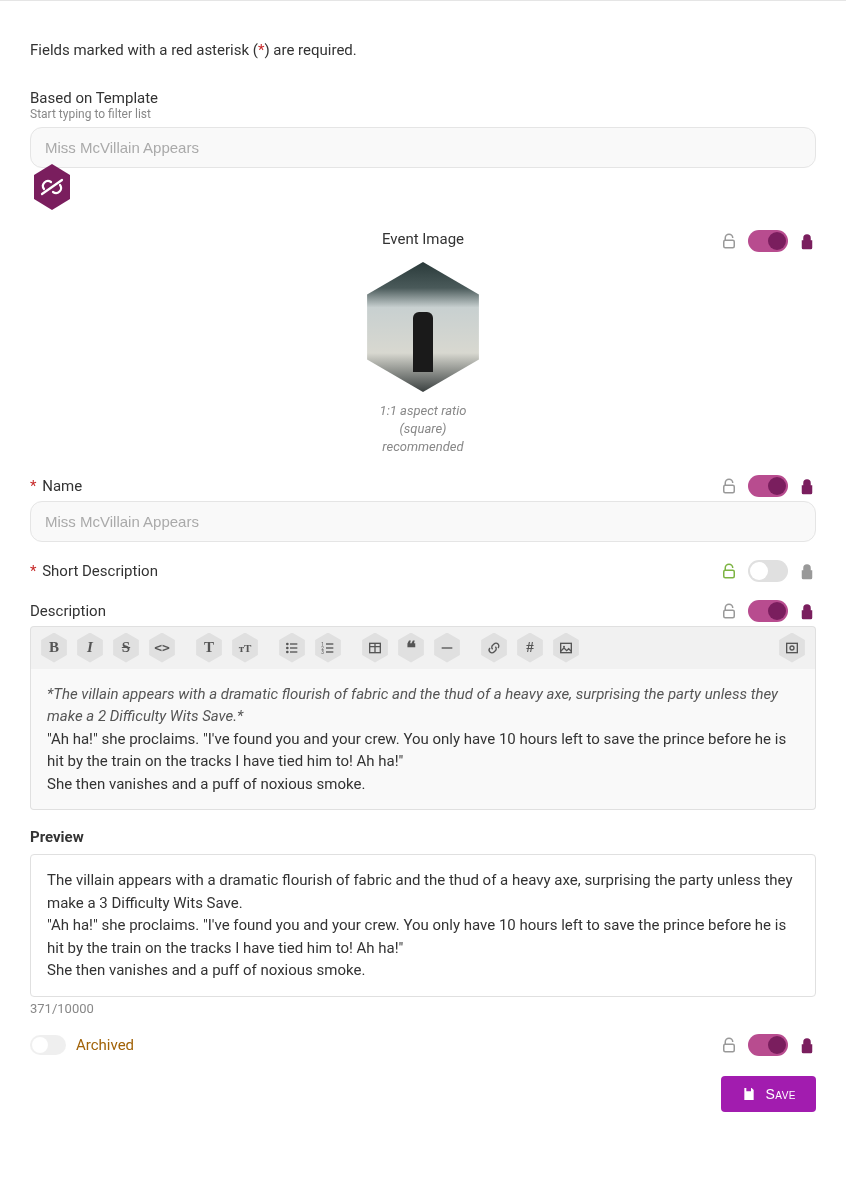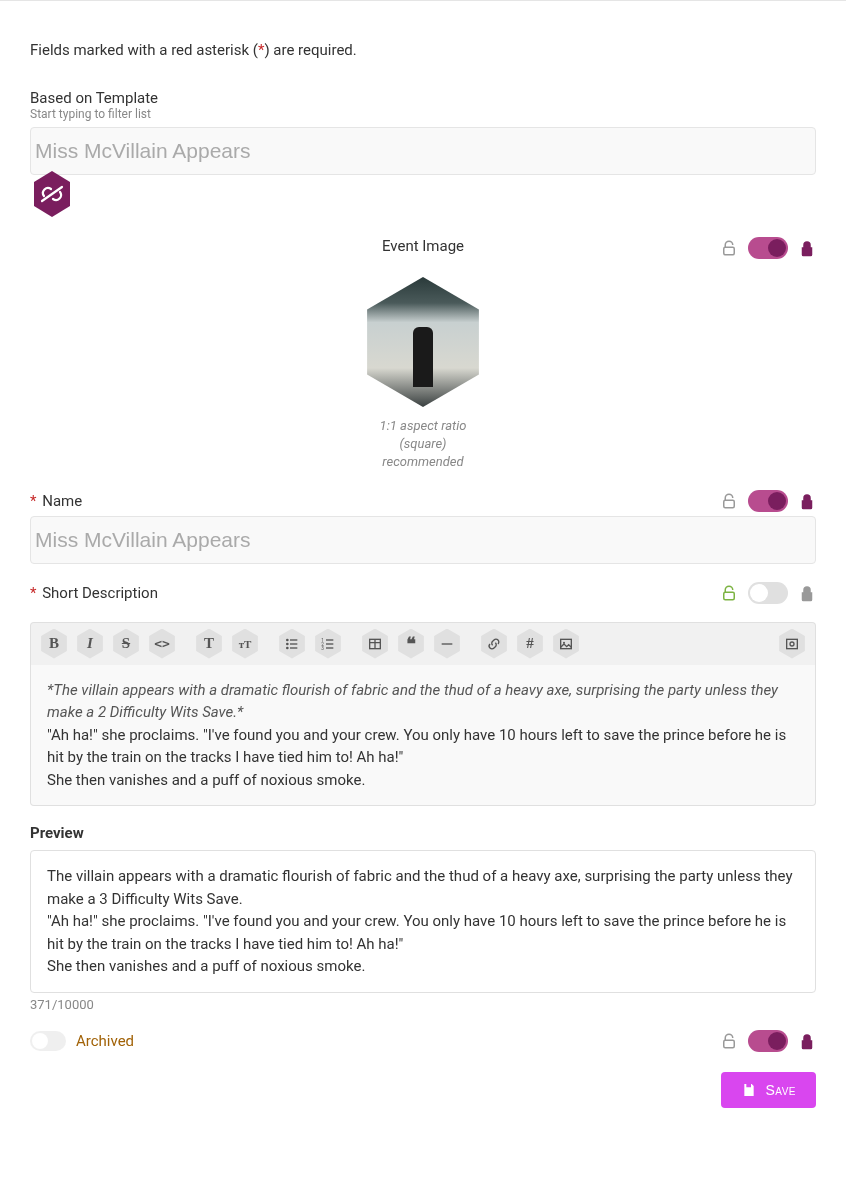--- a/index.html
+++ b/index.html
@@ -5,38 +5,38 @@
 * { box-sizing: border-box; margin: 0; padding: 0; }
 body { font-family: -apple-system, BlinkMacSystemFont, "Segoe UI", Roboto, Arial, sans-serif; font-size: 15px; color: #333; background: #fff; }
 .page { width: 846px; margin: 0 auto; padding: 20px 30px 40px 30px; border-top: 1px solid #e5e5e5; }
 .required-notice { margin: 20px 0 30px 0; font-size: 15px; color: #333; }
 .red-asterisk { color: #c62828; }
 .field-block { margin-bottom: 18px; position: relative; }
 .label-row { display: flex; align-items: center; justify-content: space-between; margin-bottom: 4px; }
 .label { font-size: 15px; color: #333; }
 .label .req { color: #c62828; margin-right: 2px; }
 .sublabel { font-size: 12px; color: #888; margin-bottom: 6px; }
-.input { width: 100%; background: #f9f9f9; border: 1px solid #e5e5e5; border-radius: 4px; padding: 11px 4px; font-size: 21px; color: #333; }
+.input { width: 100%; background: #f9f9f9; border: 1px solid #e5e5e5; border-radius: 12px; padding: 11px 14px; font-size: 15px; color: #333; }
 .input::placeholder { color: #aaa; }
 .input.faded { color: #aaa; }
 .lock-controls { display: flex; align-items: center; gap: 10px; }
 .lock-icon { width: 18px; height: 18px; }
 .lock-open { fill: none; stroke: #999; stroke-width: 2; }
 .lock-open.green { stroke: #7cb342; }
 .lock-closed { fill: #7a1e5e; }
 .lock-closed.grey { fill: #999; }
 .toggle { width: 40px; height: 22px; background: #e0e0e0; border-radius: 11px; position: relative; cursor: pointer; }
 .toggle.on { background: #b84c8f; }
 .toggle .knob { width: 18px; height: 18px; border-radius: 50%; background: #fff; position: absolute; top: 2px; left: 2px; transition: left .1s; }
 .toggle.on .knob { left: 20px; background: #7a1e5e; }
 .toggle.off .knob { left: 2px; background: #fff; }
 .hex-badge { width: 44px; height: 50px; position: relative; cursor: pointer; margin-top: -6px; }
 .hex-badge svg { width: 44px; height: 50px; }
 .event-image-block { text-align: center; position: relative; }
-.event-image-title { font-size: 15px; color: #333; margin-bottom: 22px; }
+.event-image-title { font-size: 15px; color: #333; margin-bottom: 14px; }
 .event-img-hex { width: 130px; height: 130px; margin: 0 auto 10px auto; position: relative; clip-path: polygon(50% 0, 93% 25%, 93% 75%, 50% 100%, 7% 75%, 7% 25%); background: linear-gradient(to bottom, #2a3a3a 0%, #4a5a5a 20%, #c8d0d0 35%, #d8d8d0 70%, #3a4040 100%); display:flex; align-items:center; justify-content:center; }
 .event-img-hex .silhouette { width:20px; height:60px; background:#1a1a1a; margin-top:30px; border-radius:6px 6px 0 0; }
 .aspect-hint { font-size: 13px; font-style: italic; color: #888; line-height: 1.4; }
 .image-row-controls { position: absolute; right: 0; top: 0; }
 .editor-toolbar { background: #f1f1f1; border: 1px solid #e0e0e0; border-bottom: none; border-radius: 4px 4px 0 0; padding: 6px 8px; display: flex; gap: 6px; align-items: center; flex-wrap: wrap; }
 .tb-btn { width: 30px; height: 30px; display: flex; align-items: center; justify-content: center; cursor: pointer; color: #555; background: #e0e0e0; clip-path: polygon(50% 0, 93% 25%, 93% 75%, 50% 100%, 7% 75%, 7% 25%); }
 .tb-btn svg { width: 16px; height: 16px; fill: #555; }
 .tb-btn .txt { font-weight: bold; font-size: 15px; font-family: Georgia, serif; }
 .tb-sep { width: 1px; height: 28px; background: transparent; margin: 0 2px; }
 .tb-right { margin-left: auto; }
@@ -46,21 +46,21 @@
 .preview-box { border: 1px solid #e0e0e0; border-radius: 4px; padding: 14px 16px; font-size: 15px; line-height: 1.5; color: #333; }
 .preview-box .ital { }
 .char-count { text-align: left; font-size: 13px; color: #888; margin-top: 4px; }
 .archived-row { display: flex; align-items: center; justify-content: space-between; margin-top: 8px; }
 .archived-left { display: flex; align-items: center; gap: 10px; }
 .archived-label { color: #a16207; font-size: 15px; }
 .toggle.small { width: 36px; height: 20px; }
 .toggle.small .knob { width: 16px; height: 16px; }
 .toggle.disabled { opacity: .5; }
 .save-row { text-align: right; margin-top: 20px; }
-.save-btn { background: #d946ef; color: #fff; border: none; border-radius: 4px; padding: 10px 20px; font-size: 14px; font-weight: 500; letter-spacing: 0.5px; cursor: pointer; display: inline-flex; align-items: center; gap: 8px; font-variant: small-caps; }
+.save-btn { background: #a21caf; color: #fff; border: none; border-radius: 4px; padding: 10px 20px; font-size: 14px; font-weight: 500; letter-spacing: 0.5px; cursor: pointer; display: inline-flex; align-items: center; gap: 8px; font-variant: small-caps; }
 .save-btn svg { width: 16px; height: 16px; fill: #fff; }
 </style>
 </head>
 <body>
 
 <div class="page">
 
   <div class="required-notice">
     <span>Fields marked with a red asterisk (</span><span class="red-asterisk">*</span><span>) are required.</span>
   </div>
@@ -136,20 +136,35 @@
             <div class="knob"></div>
           </div>
         <svg class="lock-icon" viewBox="0 0 24 24">
             <path class="lock-closed grey" d="M7 11 V8 a5 5 0 0 1 10 0 V11 M5 11 h14 v10 a2 2 0 0 1 -2 2 h-10 a2 2 0 0 1 -2 -2 z"></path>
           </svg>
       </div>
     </div>
   </div>
 
   <div class="field-block">
+    <div class="label-row">
+      <div class="label">Description</div>
+      <div class="lock-controls">
+        <svg class="lock-icon" viewBox="0 0 24 24">
+            <path class="lock-open" d="M7 11 V8 a5 5 0 0 1 10 0" fill="none"></path>
+            <rect class="lock-open" x="5" y="11" width="14" height="10" rx="2" fill="none"></rect>
+          </svg>
+        <div class="toggle on">
+            <div class="knob"></div>
+          </div>
+        <svg class="lock-icon" viewBox="0 0 24 24">
+            <path class="lock-closed" d="M7 11 V8 a5 5 0 0 1 10 0 V11 M5 11 h14 v10 a2 2 0 0 1 -2 2 h-10 a2 2 0 0 1 -2 -2 z"></path>
+          </svg>
+      </div>
+    </div>
 
     <div class="editor-toolbar">
       <div class="tb-btn">
           <span class="txt">B</span>
         </div>
       <div class="tb-btn">
           <span class="txt" style="font-style:italic">I</span>
         </div>
       <div class="tb-btn">
           <span class="txt" style="text-decoration:line-through">S</span>

